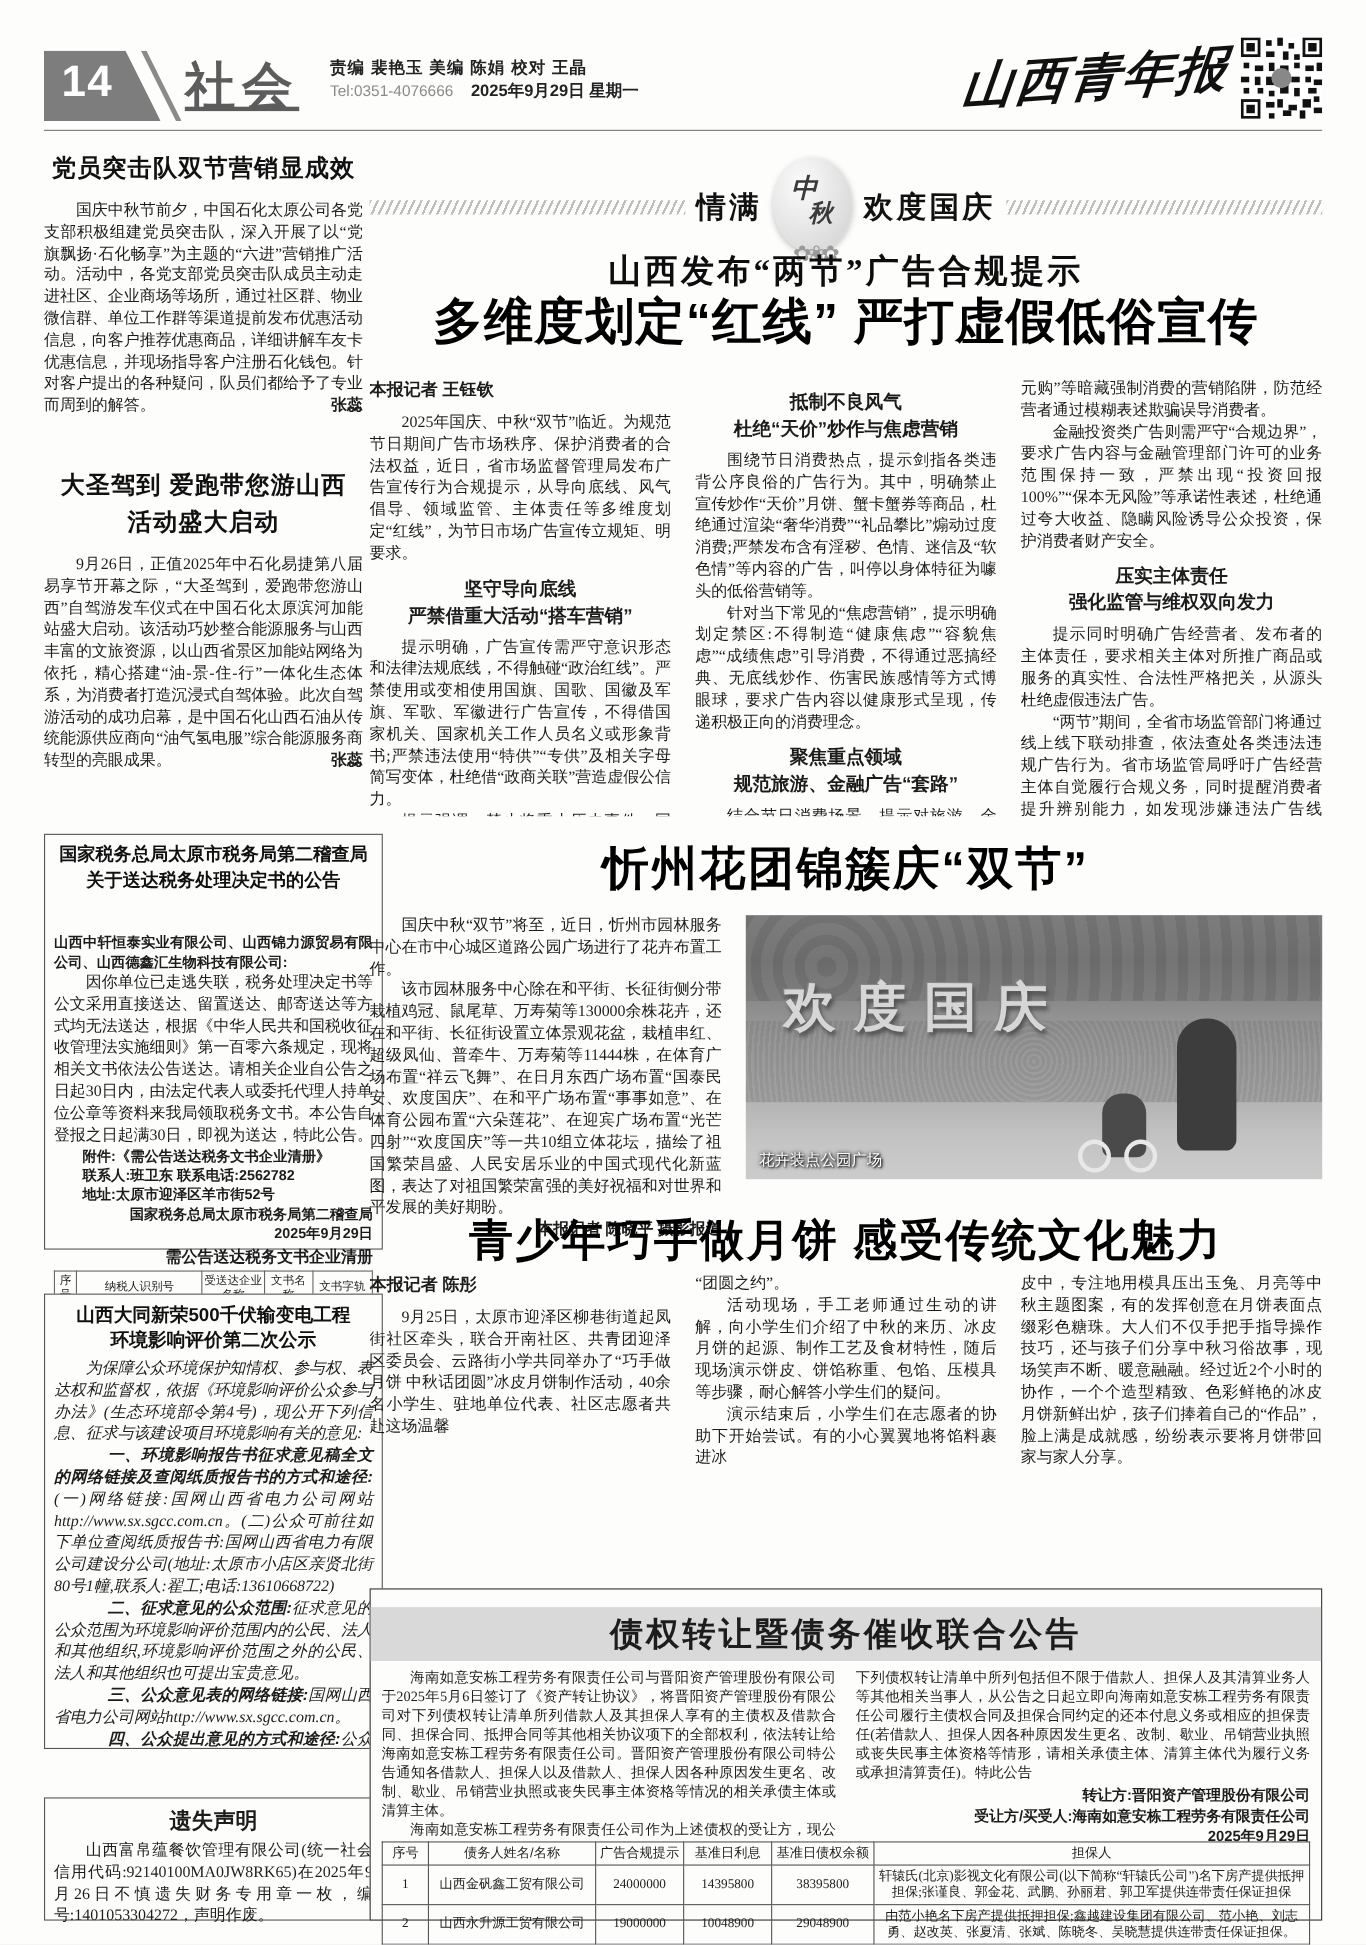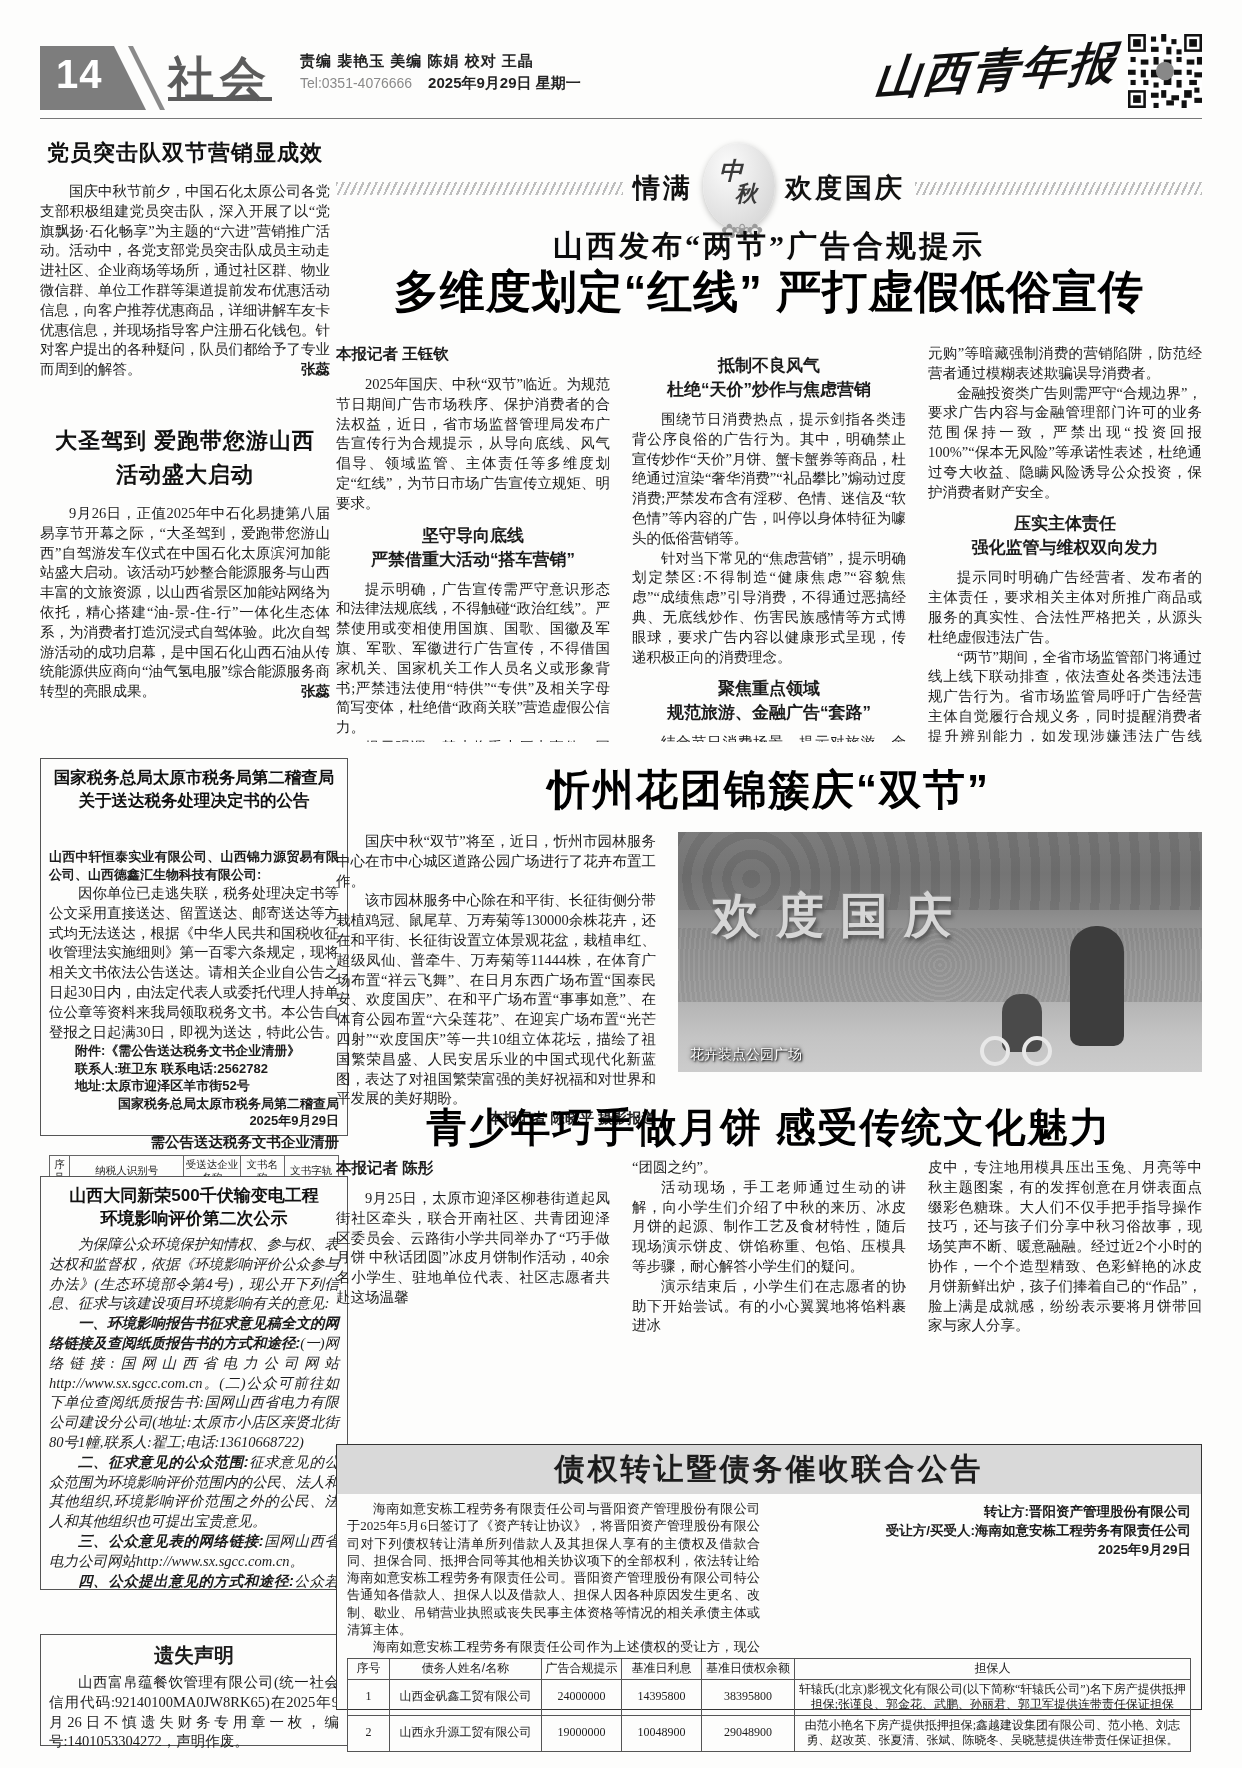--- a/index.html
+++ b/index.html
@@ -33,21 +33,21 @@
   .n-title{font:bold 16.5px "Liberation Sans",sans-serif;text-align:center;line-height:23px;color:#111;margin-bottom:5px;}
   .n-recip{font:bold 13px "Liberation Sans",sans-serif;line-height:18px;text-align:justify;margin-top:36px;}
   .n-body p{margin:0;font-size:12.5px;line-height:16.5px;text-align:justify;text-indent:2em;}
   .n-line{font:bold 13px "Liberation Sans",sans-serif;line-height:17.5px;text-indent:2em;}
   .n-right{font:bold 13px "Liberation Sans",sans-serif;line-height:17.5px;text-align:right;}
   .n-tabletitle{font:bold 14.5px "Liberation Sans",sans-serif;text-align:right;margin:3px 0 3px;}
   table.ntab{border-collapse:collapse;width:100%;font:10.5px "Liberation Serif",serif;}
   table.ntab th,table.ntab td{border:1px solid #666;text-align:center;padding:2px 1px;line-height:13px;}
   table.ntab th{font-weight:normal;}
   .envflow p{margin:0;font-size:12px;line-height:15.8px;text-align:justify;text-indent:2em;font-style:italic;}
-  .envflow p b{font-family:"Liberation Sans",sans-serif;}
+  .envflow p b{font-family:"Liberation Sans",sans-serif;margin-left:20px;}
   .loss-title{font:bold 20px "Liberation Sans",sans-serif;text-align:center;margin-bottom:4px;}
   .loss-body p{margin:0;font-size:13.5px;line-height:18.5px;text-align:justify;text-indent:2em;}
   .banner{position:absolute;left:336px;top:160px;width:866px;display:flex;align-items:center;gap:10px;height:56px;}
   .hatch{flex:1;height:13px;background:repeating-linear-gradient(115deg,#bdbdbd 0 2px,transparent 2px 6px);}
   .banner-word{font:bold 27px "Liberation Sans",sans-serif;letter-spacing:3px;color:#111;white-space:nowrap;}
   .moon{position:relative;width:72px;height:86px;border-radius:50%;flex:0 0 auto;margin-top:-4px;
         background:radial-gradient(ellipse at 35% 28%,#fbfbfb 0%,#e3e3e3 55%,#cfcfcf 100%);
         box-shadow:0 2px 6px rgba(0,0,0,.25);}
   .moon .m1{position:absolute;left:16px;top:12px;font:bold italic 24px "DejaVu Serif",serif;color:#3a3a3a;}
   .moon .m2{position:absolute;left:32px;top:36px;font:bold italic 22px "DejaVu Serif",serif;color:#3a3a3a;}
@@ -80,22 +80,22 @@
            border-radius:18px 18px 8px 8px;}
   .wheel{position:absolute;bottom:6px;width:22px;height:22px;border-radius:50%;border:4px solid #e8e8e8;background:transparent;}
   .w1{right:150px;} .w2{right:192px;}
   .caption{position:absolute;left:12px;bottom:8px;font:14px "Liberation Sans",sans-serif;color:#fff;
            text-shadow:0 0 4px #000,1px 1px 2px #000;}
   .m-head{position:absolute;left:336px;top:1100px;width:866px;text-align:center;
           font:900 40px "Liberation Sans",sans-serif;letter-spacing:2px;color:#000;}
   .m-cols{position:absolute;left:336px;top:1158px;width:866px;height:272px;display:flex;gap:22px;overflow:hidden;}
 
   
-  .debtbox{position:absolute;left:336px;top:1444px;width:866px;height:266px;border:1.5px solid #333;
-           box-sizing:border-box;padding:0 10px 6px;background:#fdfdfc;}
+  .debtbox{position:absolute;left:336px;top:1444px;width:866px;height:302px;border:1.5px solid #333;
+           box-sizing:border-box;padding:16px 10px 6px;background:#fdfdfc;}
   .debt-title{font:900 30px "Liberation Sans",sans-serif;text-align:center;letter-spacing:3px;
            background:#d9d9d9;margin:0 -10px 6px;padding:4px 0;}
   .debt-cols{display:flex;gap:18px;height:158px;overflow:hidden;}
   .debt-cols .flow p{font-size:13px;line-height:17.3px;}
   .sig{margin-top:2px;}
   .sig div{font:bold 13.5px "Liberation Sans",sans-serif;text-align:right;line-height:19px;}
   .debt-meta{display:flex;justify-content:space-between;font:bold 13.5px "Liberation Sans",sans-serif;
            margin:4px 6px 2px;}
   table.dtab{border-collapse:collapse;width:100%;font:12px "Liberation Serif",serif;}
   table.dtab th,table.dtab td{border:1px solid #555;text-align:center;padding:2px 3px;line-height:15.5px;}
@@ -352,20 +352,23 @@
   </div>
 
   <div class="debtbox">
     <div class="debt-title">债权转让暨债务催收联合公告</div>
     <div class="debt-cols">
       <div class="col flow">
           <p>海南如意安栋工程劳务有限责任公司与晋阳资产管理股份有限公司于2025年5月6日签订了《资产转让协议》，将晋阳资产管理股份有限公司对下列债权转让清单所列借款人及其担保人享有的主债权及借款合同、担保合同、抵押合同等其他相关协议项下的全部权利，依法转让给海南如意安栋工程劳务有限责任公司。晋阳资产管理股份有限公司特公告通知各借款人、担保人以及借款人、担保人因各种原因发生更名、改制、歇业、吊销营业执照或丧失民事主体资格等情况的相关承债主体或清算主体。</p>
           <p>海南如意安栋工程劳务有限责任公司作为上述债权的受让方，现公告要求</p>
         </div>
       <div class="col">
+        <div class="flow">
+            <p class="noind">下列债权转让清单中所列包括但不限于借款人、担保人及其清算业务人等其他相关当事人，从公告之日起立即向海南如意安栋工程劳务有限责任公司履行主债权合同及担保合同约定的还本付息义务或相应的担保责任(若借款人、担保人因各种原因发生更名、改制、歇业、吊销营业执照或丧失民事主体资格等情形，请相关承债主体、清算主体代为履行义务或承担清算责任)。特此公告</p>
+          </div>
         <div class="sig">
             <div>转让方:晋阳资产管理股份有限公司</div>
             <div>受让方/买受人:海南如意安栋工程劳务有限责任公司</div>
             <div>2025年9月29日</div>
           </div>
       </div>
     </div>
     <table class="dtab">
       <colgroup>
           <col style="width:5%">

